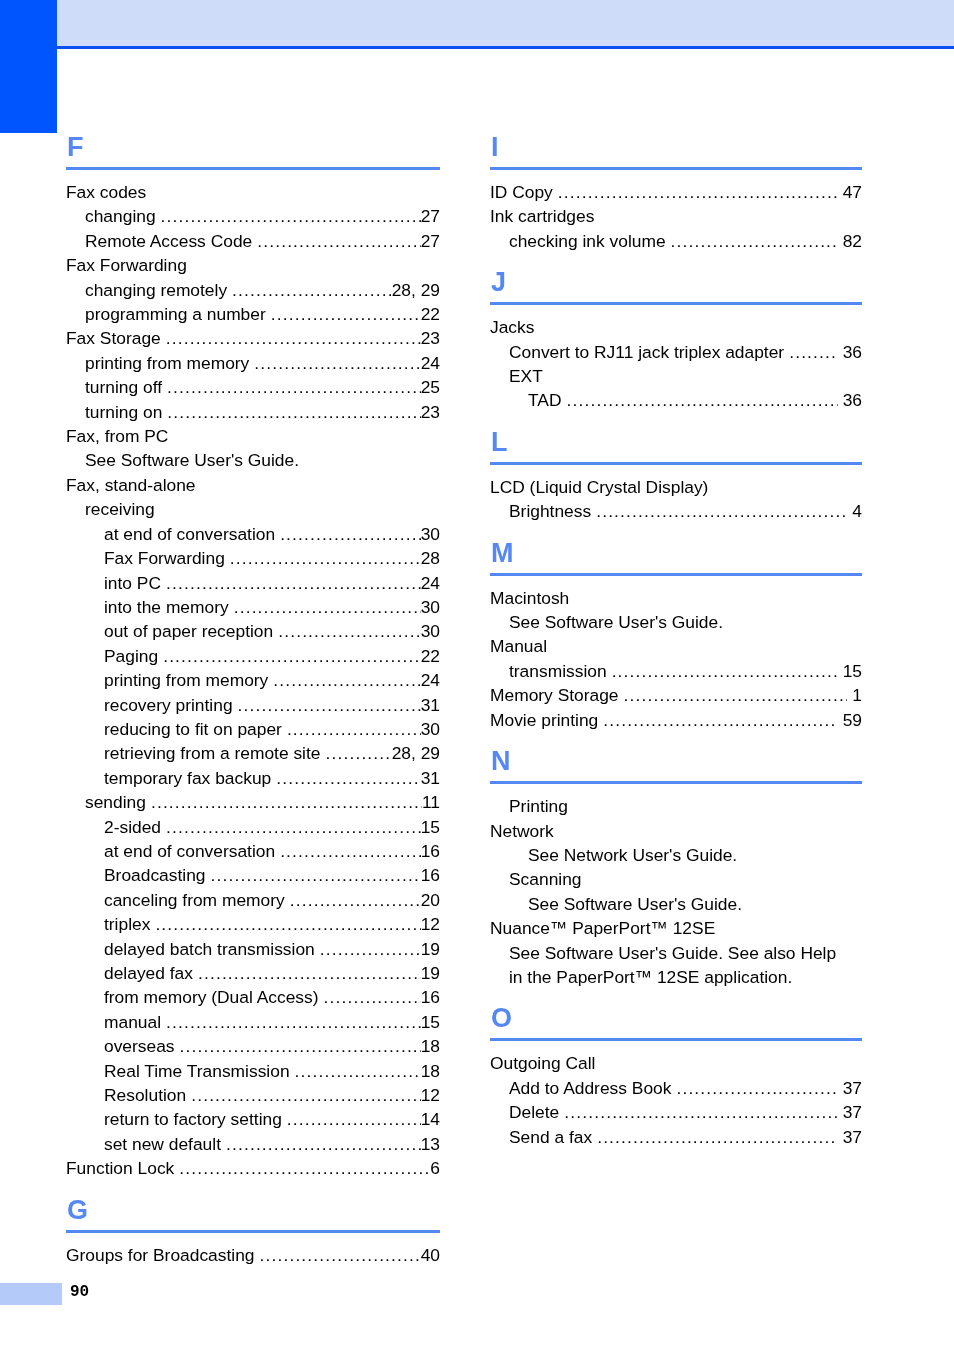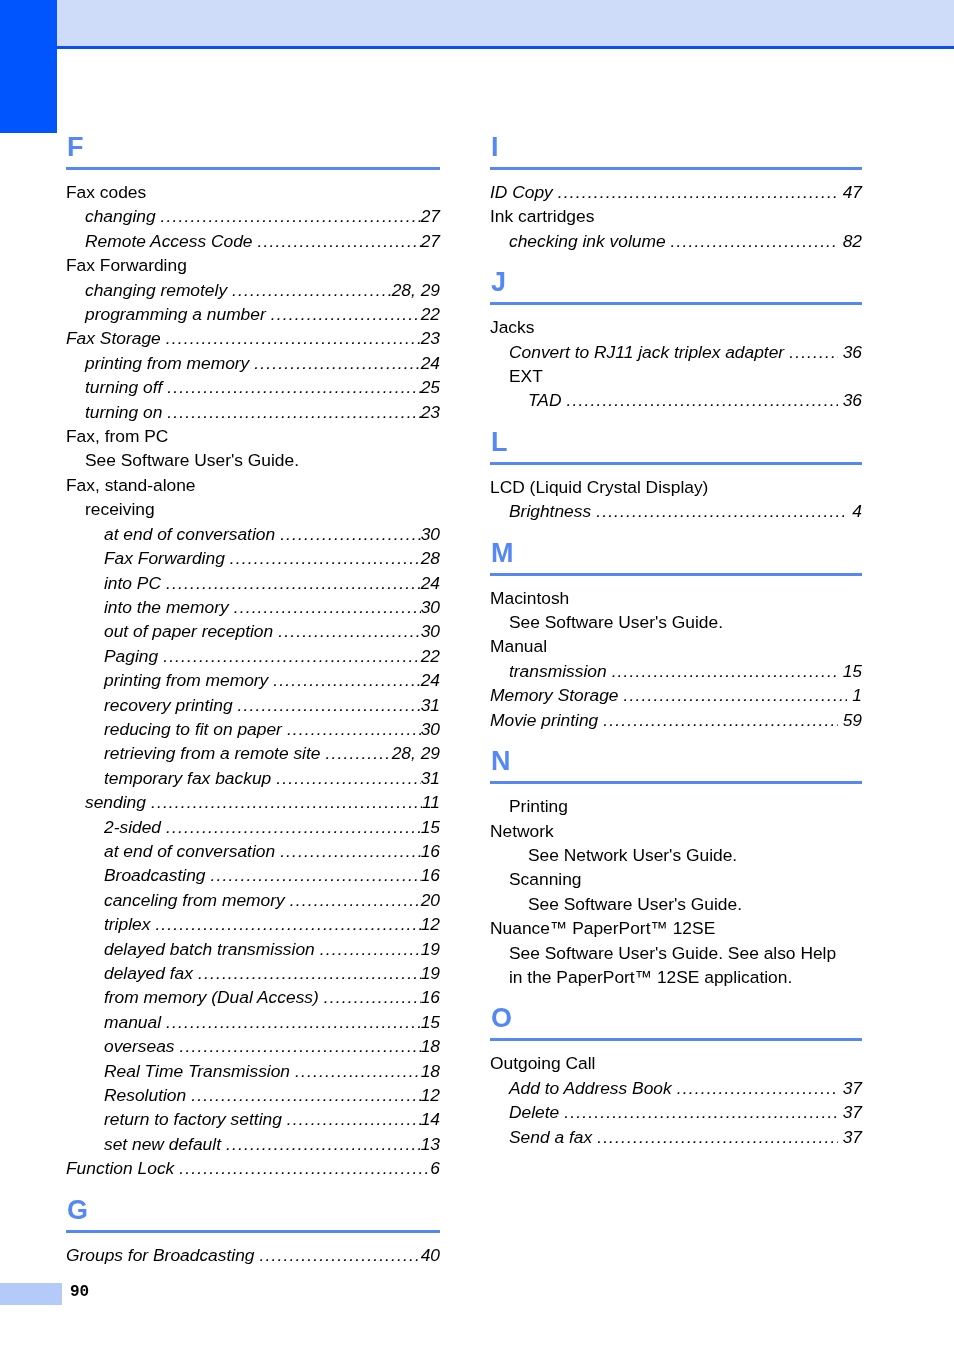--- a/index.html
+++ b/index.html
@@ -84,21 +84,20 @@
     white-space: nowrap;
     color: #000000;
   }
   .lvl-0 { padding-left: 0px; }
   .lvl-1 { padding-left: 19px; }
   .lvl-2 { padding-left: 38px; }
 
   .entry.with-leader {
     display: flex;
     align-items: flex-start;
-    font-style: italic;
   }
   .entry .e-label { flex: 0 0 auto; }
   .entry .e-leader {
     flex: 1 1 auto;
     overflow: hidden;
     white-space: nowrap;
     letter-spacing: 1.15px;
     font-size: 17.4px;
     margin-left: 5px;
     margin-right: 0px;

